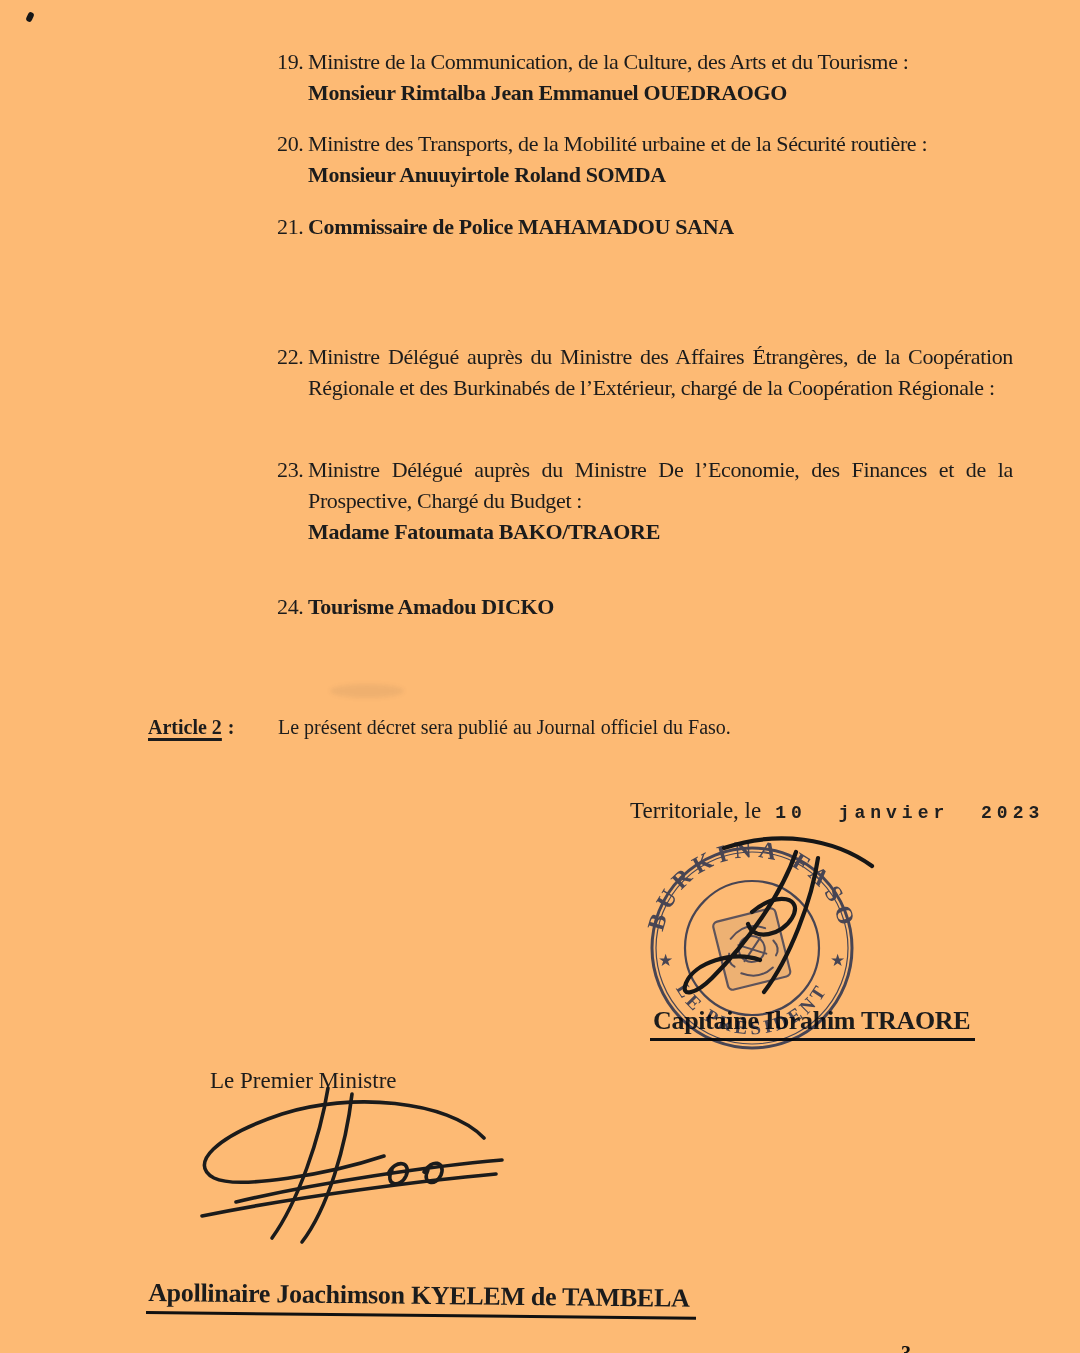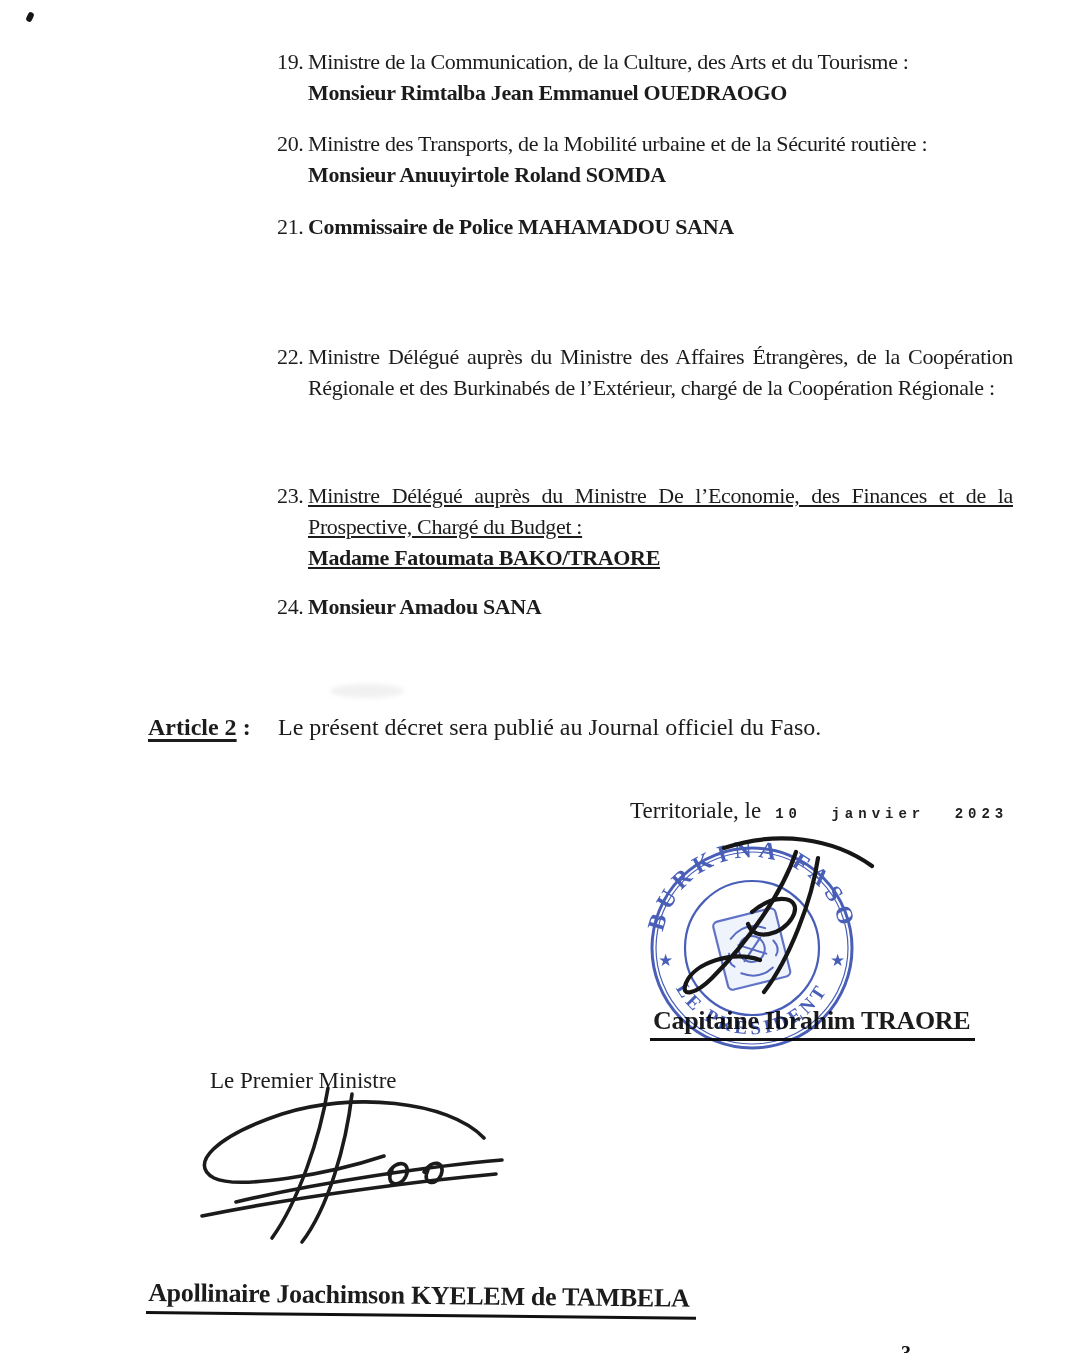--- a/index.html
+++ b/index.html
@@ -1,52 +1,52 @@
 <!DOCTYPE html>
 <html><head>
 <meta charset="utf-8">
 <style>
   * { margin:0; padding:0; box-sizing:border-box; }
   html,body { background:#e8e8e8; }
   .page {
     position:relative; width:1080px; height:1353px;
-    background:#ffffff; overflow:hidden;
+    background:#fdba74; overflow:hidden;
     font-family:"Liberation Serif", serif;
     color:#1c1c1c;
   }
   
   .speck { position:absolute; left:27px; top:12px; width:6px; height:10px;
            background:#161616; border-radius:3px; transform:rotate(24deg); }
   .smudge { position:absolute; left:330px; top:684px; width:74px; height:14px;
             background:rgba(60,60,60,0.07); border-radius:50%; filter:blur(2px); }
   .page-num-partial { position:absolute; left:901px; top:1342px;
             font-weight:bold; font-size:20px; color:#111; }
 
   
   .minister { position:absolute; left:277px; width:736px; padding-left:31px;
               font-size:22px; line-height:31px; letter-spacing:-0.35px; z-index:1; }
   .minister .num { position:absolute; left:0; top:0; }
   .minister .mtitle { text-align:justify; }
   .minister .mname { font-weight:bold; }
   .m19 { top:46px; } .m20 { top:128px; } .m21 { top:211px; }
-  .m22 { top:341px; } .m23 { top:480px;text-decoration:underline; } .m24 { top:591px; }
+  .m22 { top:341px; } .m23 { top:454px; } .m24 { top:591px; }
 
   
   .article { position:absolute; left:148px; top:712px; width:880px;
-             font-size:24px; line-height:31px; z-index:1; }
+             font-size:20px; line-height:31px; z-index:1; }
   .article .alabel { font-weight:bold; text-decoration:underline;
                      text-decoration-thickness:2.5px; text-underline-offset:4px; }
   .article .acolon { font-weight:bold; margin-left:6px; }
   .article .atext { position:absolute; left:130px; top:0; width:745px; }
 
   
   .dateline { position:absolute; left:630px; top:798px; z-index:1; white-space:nowrap; }
   .dateline .place { font-size:23px; }
   .dateline .date  { font-family:"Liberation Mono","DejaVu Sans Mono",monospace;
-                     font-size:14px; font-weight:bold; letter-spacing:5px;
+                     font-size:18px; font-weight:bold; letter-spacing:5px;
                      word-spacing:16px; margin-left:14px; color:#202020; }
 
   
   .stamp-wrap { position:absolute; left:646px; top:842px; width:212px; height:212px;
                 z-index:4; mix-blend-mode:multiply; opacity:0.93; }
   .pres-sign-wrap { position:absolute; left:628px; top:826px; width:250px; height:190px; z-index:5; }
   .stamp-arc-top   { font-family:"Liberation Serif",serif; font-weight:bold; font-size:24px;
                      fill:#3a52b2; letter-spacing:6px; }
   .stamp-arc-bot   { font-family:"Liberation Serif",serif; font-weight:bold; font-size:19px;
                      fill:#3a52b2; letter-spacing:4px; }
@@ -92,21 +92,21 @@
     <span class="num">22.</span>
     <div class="mtitle">Ministre Délégué auprès du Ministre des Affaires Étrangères, de la Coopération Régionale et des Burkinabés de l’Extérieur, chargé de la Coopération Régionale :</div>
   </div>
   <div class="minister m23">
     <span class="num">23.</span>
     <div class="mtitle">Ministre Délégué auprès du Ministre De l’Economie, des Finances et de la Prospective, Chargé du Budget :</div>
     <div class="mname">Madame Fatoumata BAKO/TRAORE</div>
   </div>
   <div class="minister m24">
     <span class="num">24.</span>
-    <div class="mname">Monsieur Amadou SANA</div>
+    <div class="mname">Tourisme Amadou DICKO</div>
   </div>
 
   <div class="article">
     <span class="alabel">Article 2</span><span class="acolon">:</span>
     <span class="atext">Le présent décret sera publié au Journal officiel du Faso.</span>
   </div>
 
   <div class="dateline">
     <span class="place">Territoriale, le</span><span class="date">10 janvier 2023</span>
   </div>

